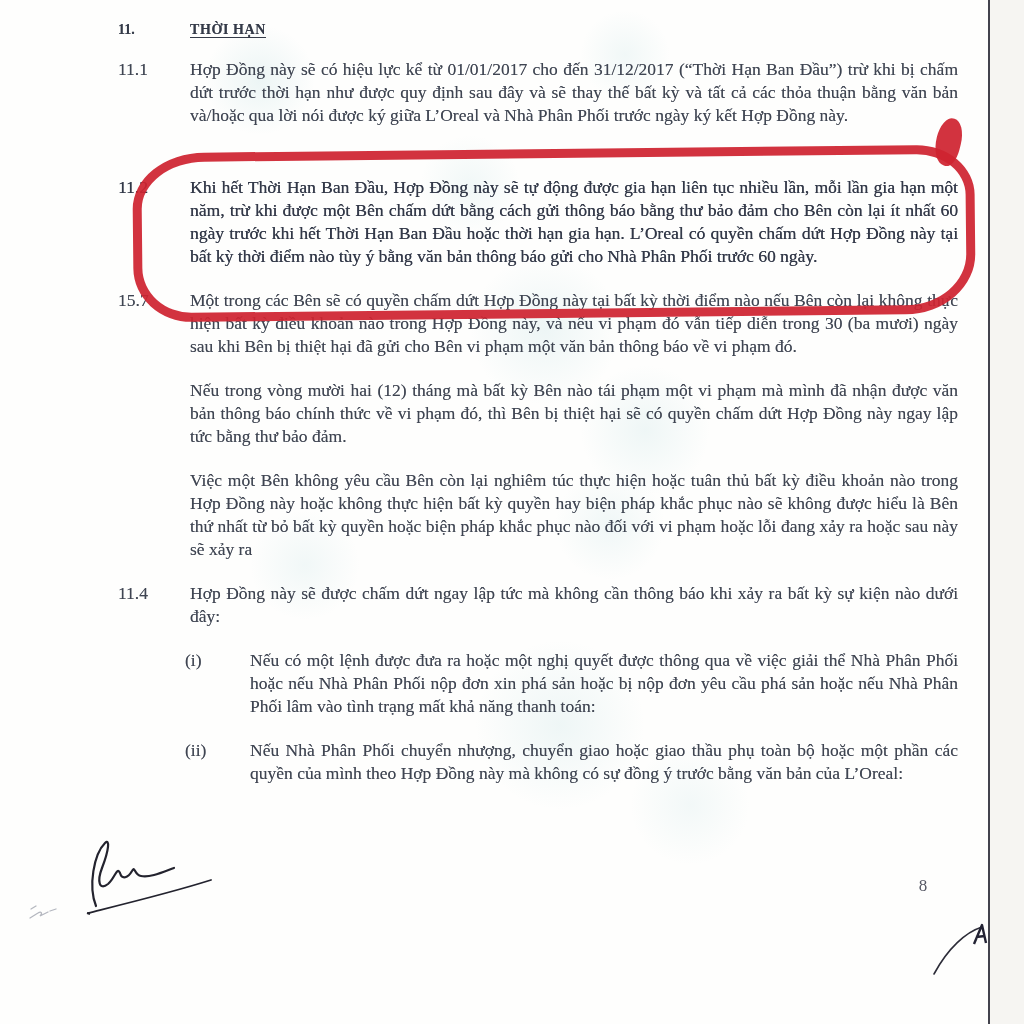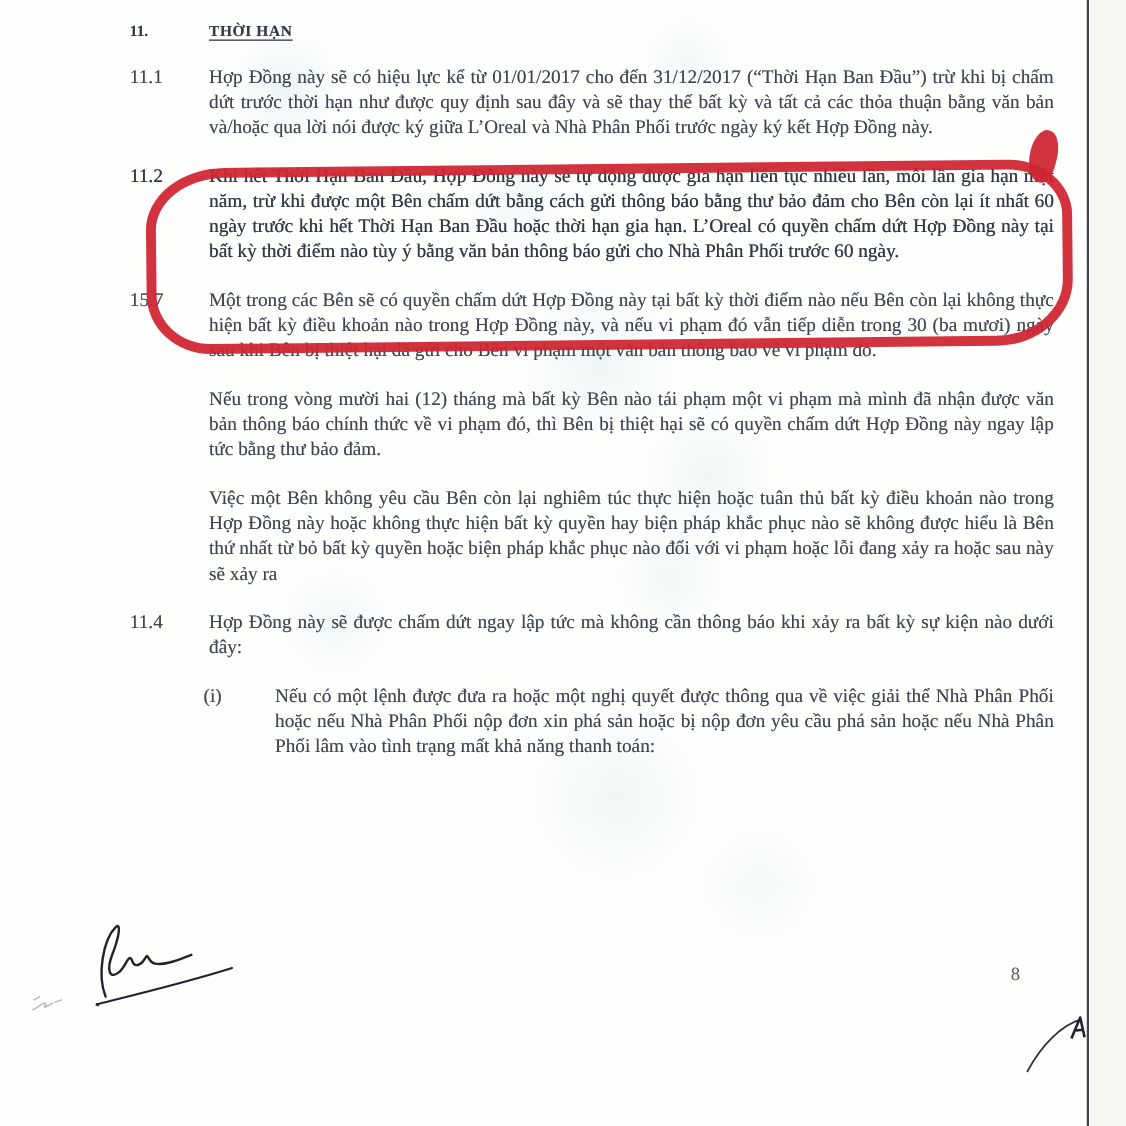--- a/index.html
+++ b/index.html
@@ -32,21 +32,21 @@
   }
   .heading{display:flex;font-weight:bold;font-size:14px;margin-bottom:17px;color:#343a48;}
   .heading .hnum{width:72px;flex-shrink:0;}
   .heading .htitle{text-decoration:underline;text-underline-offset:3px;letter-spacing:.6px;}
 
   .clause{display:flex;margin-bottom:21px;}
   .clause .cnum{width:72px;flex-shrink:0;}
   .clause .ctext{flex:1;margin:0;text-align:justify;}
   .clause.sub{margin-left:67px;}
   .clause.sub .cnum{width:65px;}
-  .clause.emph .ctext, .clause.emph .cnum{color:#323848;text-shadow:.25px 0 0 rgba(50,56,72,.85);}
+  .clause.emph .ctext, .clause.emph .cnum{color:#323848;text-shadow:.25px 0 0 rgba(50,56,72,.85);margin-top:28px;}
   .b{font-weight:normal;}
 
   .red-oval{
     position:absolute;left:133px;top:149px;width:824px;height:151px;
     border:9px solid #cf2430;
     border-radius:72px 58px 70px 58px / 56px 50px 60px 54px;
     transform:rotate(-.6deg);
     opacity:.93;
     pointer-events:none;
   }
@@ -105,20 +105,24 @@
   <div class="clause">
     <span class="cnum">11.4</span>
     <p class="ctext"><span>Hợp Đồng này sẽ được chấm dứt ngay lập tức mà không cần thông báo khi xảy ra bất kỳ sự kiện nào dưới đây:</span></p>
   </div>
 
   <div class="clause sub">
     <span class="cnum">(i)</span>
     <p class="ctext"><span>Nếu có một lệnh được đưa ra hoặc một nghị quyết được thông qua về việc giải thể Nhà Phân Phối hoặc nếu Nhà Phân Phối nộp đơn xin phá sản hoặc bị nộp đơn yêu cầu phá sản hoặc nếu Nhà Phân Phối lâm vào tình trạng mất khả năng thanh toán:</span></p>
   </div>
 
+  <div class="clause sub">
+    <span class="cnum">(ii)</span>
+    <p class="ctext"><span>Nếu Nhà Phân Phối chuyển nhượng, chuyển giao hoặc giao thầu phụ toàn bộ hoặc một phần các quyền của mình theo Hợp Đồng này mà không có sự đồng ý trước bằng văn bản của L’Oreal:</span></p>
+  </div>
 
 </div>
 
 <div class="red-oval"></div>
 <div class="red-knob"></div>
 
 <svg class="signature" width="190" height="85" viewBox="0 0 190 85">
   <path d="M38,72 C30,52 36,20 47,9 C52,4 51,16 44,34 C39,47 41,57 50,50 C57,44 59,32 62,39 C64,46 70,44 74,37 C77,31 76,41 83,42 C92,44 105,38 116,34" fill="none" stroke="#23232e" stroke-width="2.2" stroke-linecap="round"></path>
   <path d="M30,79 C62,71 112,59 153,46" fill="none" stroke="#23232e" stroke-width="1.8" stroke-linecap="round"></path>
   <path d="M29,79 l3,1" fill="none" stroke="#23232e" stroke-width="2"></path>

